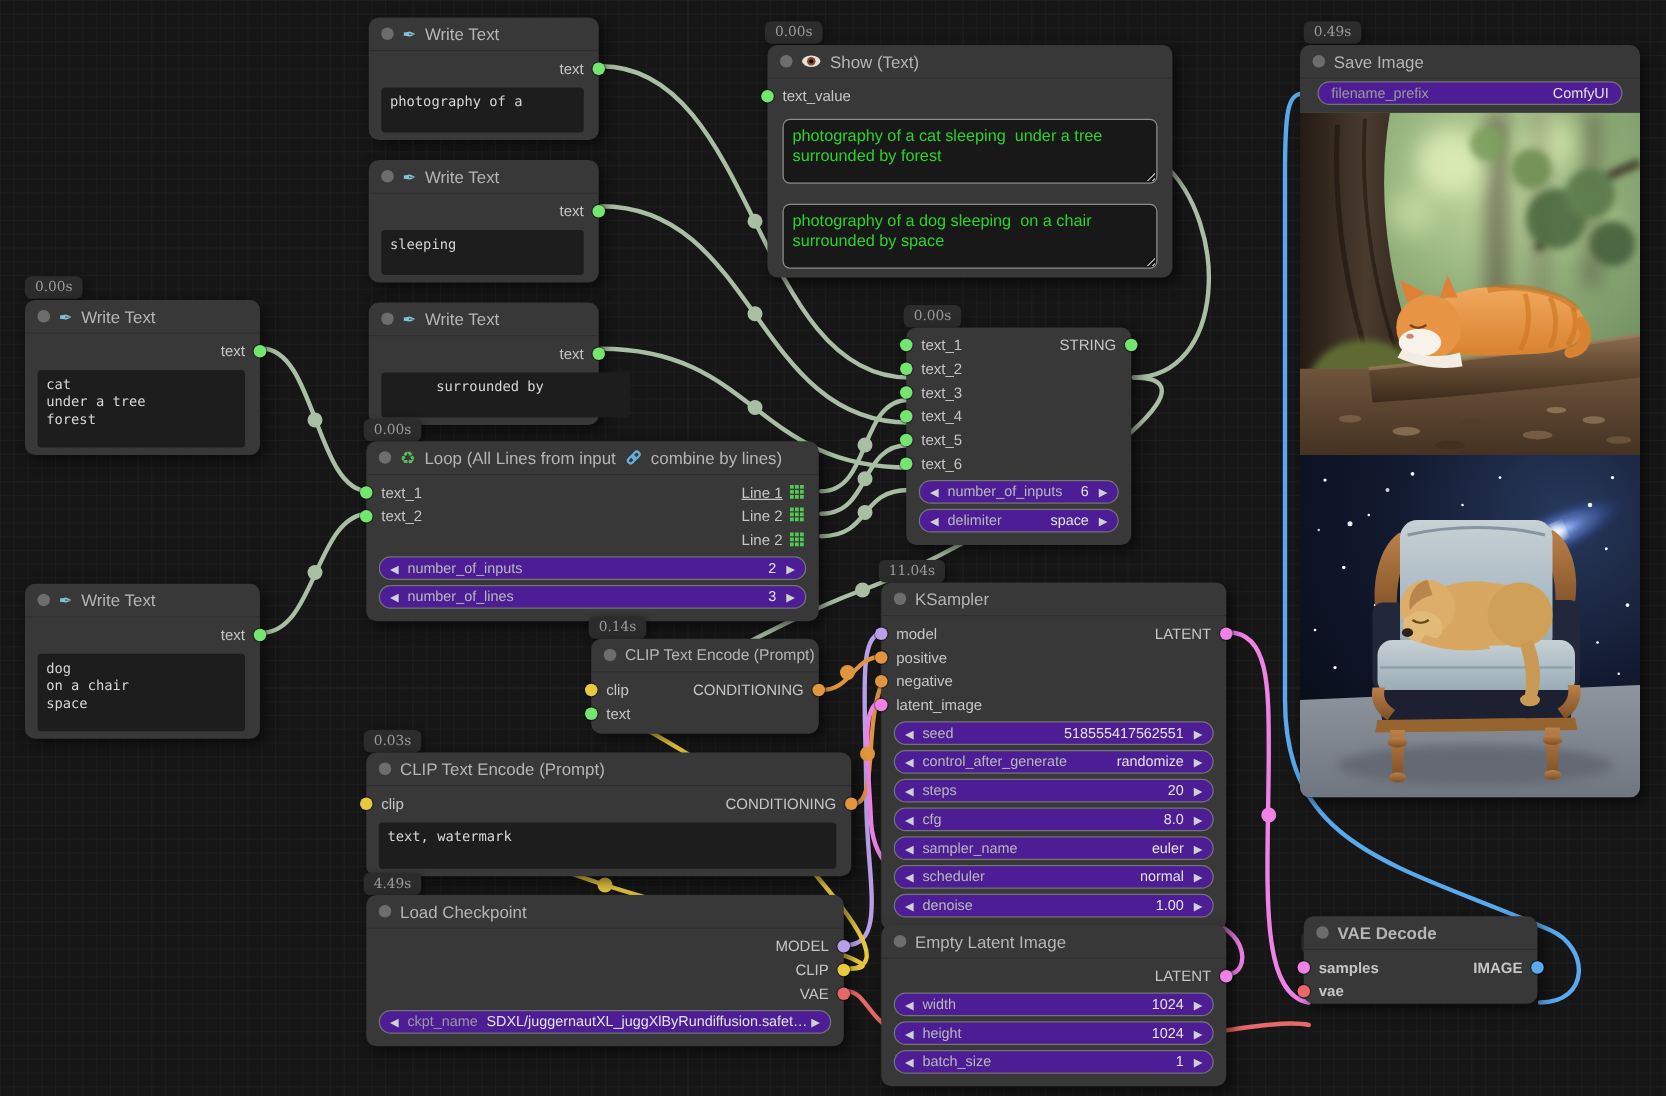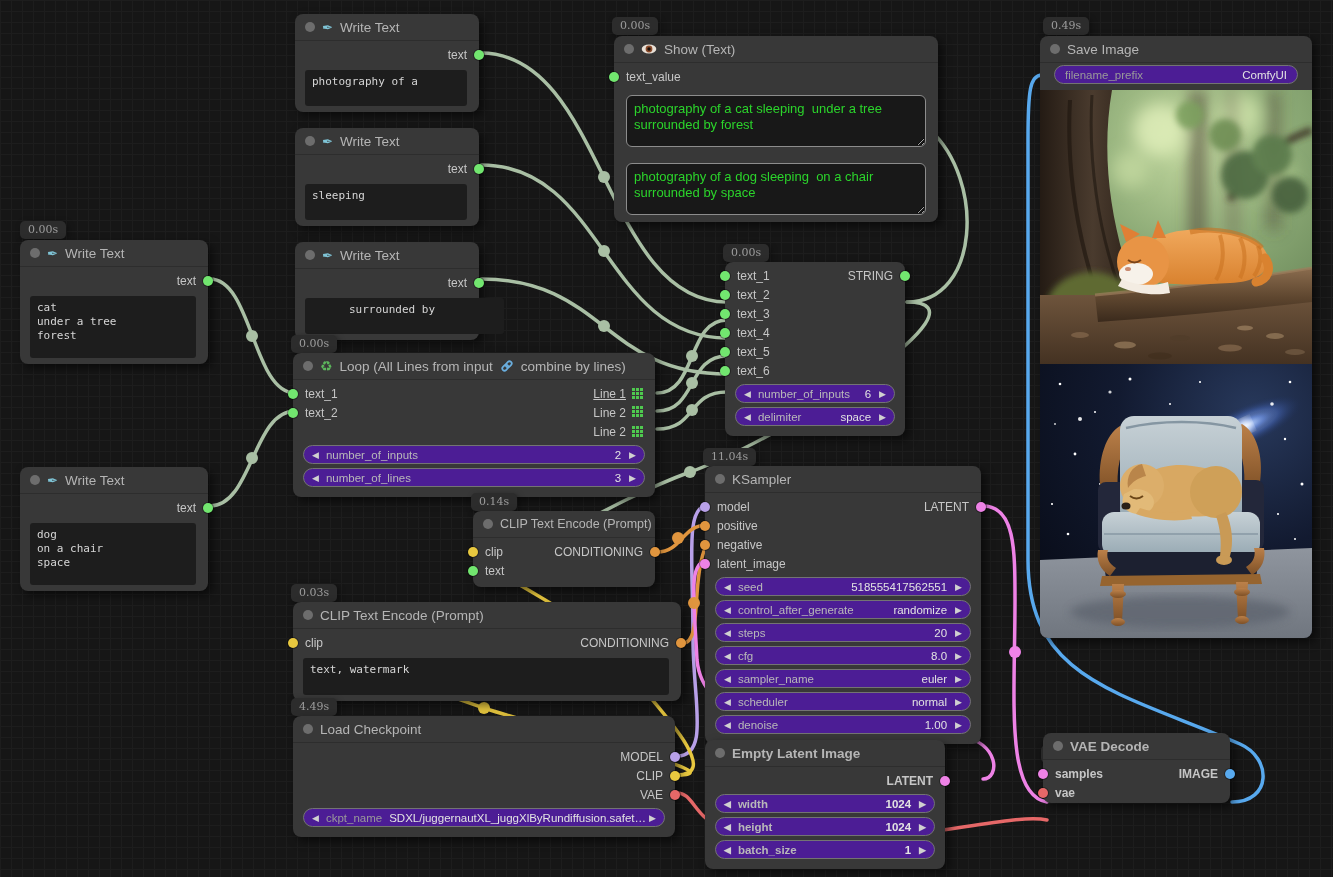--- a/index.html
+++ b/index.html
@@ -445,21 +445,21 @@
         <span class="warr">▶</span>
       </div>
   <div class="widget" style="margin-bottom:10px;">
         <span class="warr">◀</span>
         <span class="wlabel">denoise</span>
         <span class="wval">1.00</span>
         <span class="warr">▶</span>
       </div>
 </div>
 
-<div class="node" style="left:705px;top:740px;width:240px;font-weight:bold;">
+<div class="node" style="left:705px;top:740px;width:276px;">
   <div class="ntitle">
     <span class="cdot"></span>
     <span>Empty Latent Image</span>
   </div>
   <div class="ports">
     <div class="prow out">
           <span>LATENT</span>
           <span class="pdot outp c-pink"></span>
         </div>
   </div>

